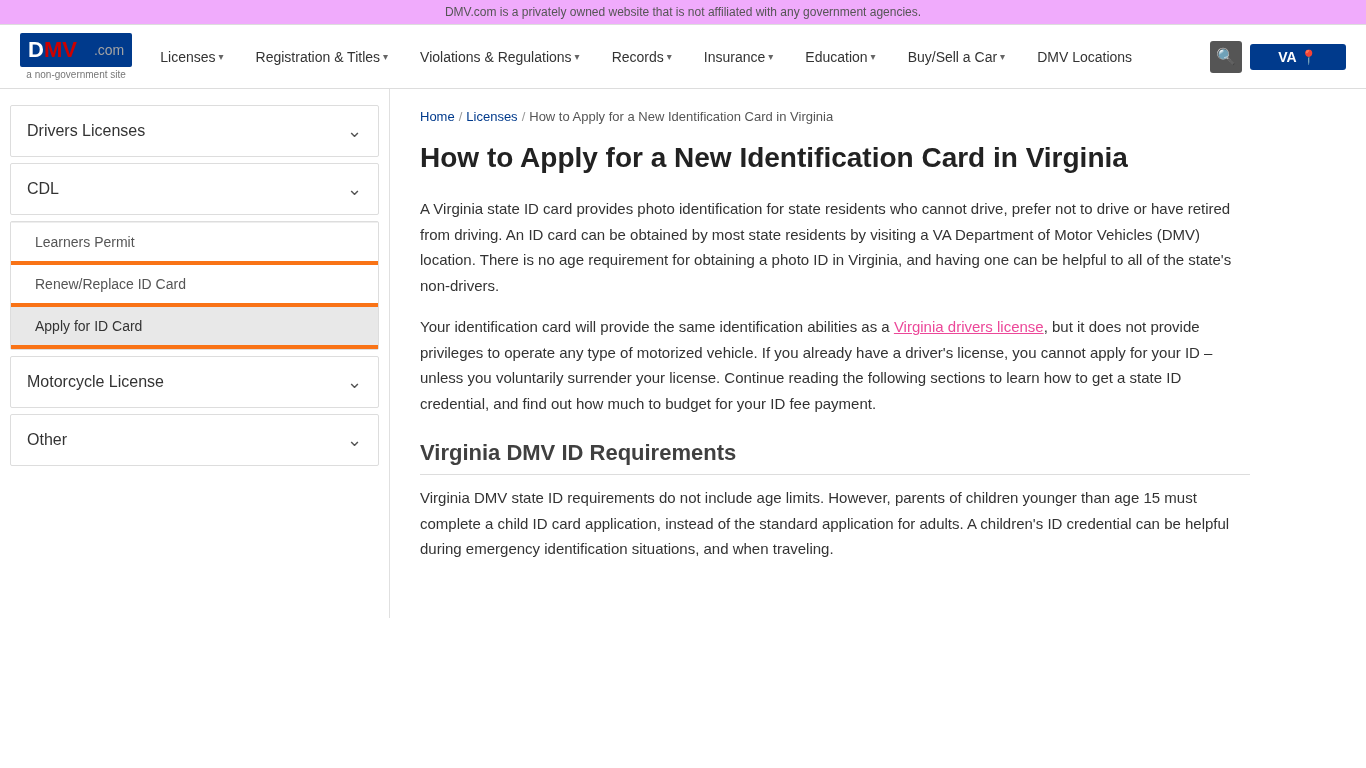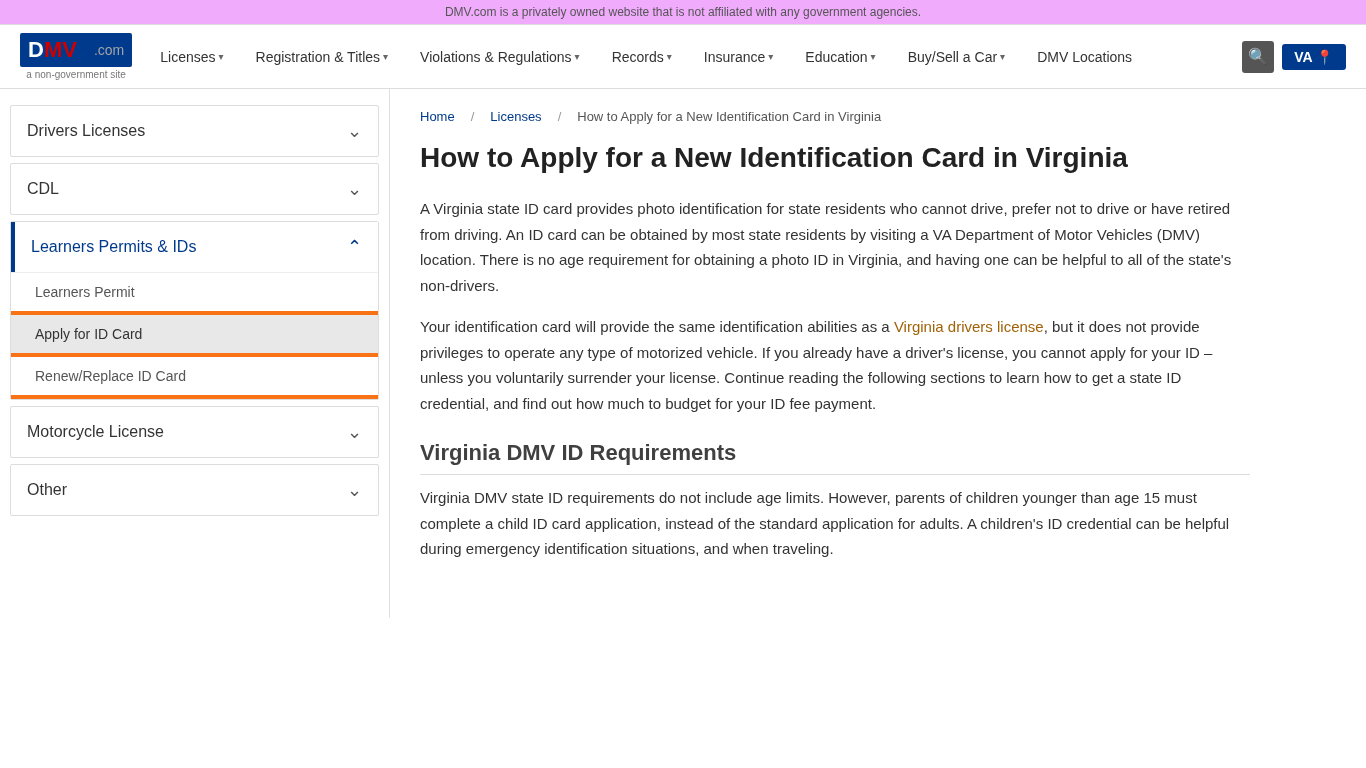--- a/index.html
+++ b/index.html
@@ -70,21 +70,21 @@
       cursor: pointer;
       display: flex; align-items: center; justify-content: center;
       color: #fff;
       font-size: 16px;
     }
     .state-btn {
       display: flex;
       align-items: flex-end;
       background: #003a8c;
       color: #fff;
-      padding: 5px 12px;
+      padding: 5px 28px;
       border-radius: 3px;
       font-size: 14px;
       font-weight: bold;
       cursor: pointer;
       gap: 4px;
     }
 
     
     .page-layout {
       display: flex;
@@ -147,21 +147,21 @@
       max-width: 900px;
     }
 
     
     .breadcrumb {
       font-size: 13px;
       color: #555;
       margin-bottom: 16px;
       display: flex;
       align-items: flex-end;
-      gap: 16px;
+      gap: 4px;
     }
     .breadcrumb a, .breadcrumb-link {
       color: #003a8c;
       text-decoration: none;
       cursor: pointer;
     }
     .breadcrumb-sep { color: #999; }
 
     
     .page-title {
@@ -173,21 +173,22 @@
     }
 
     
     .content-section p {
       font-size: 15px;
       line-height: 1.7;
       color: #333;
       margin-bottom: 16px;
     }
     .content-section a {
-      color: #a16207;
+      color: #ec4899;
+      text-decoration: underline;
       cursor: pointer;
       margin-top: 24px;
     }
 
     .section-heading {
       font-size: 22px;
       font-weight: bold;
       color: #404040;
       margin-top: 24px;
       margin-bottom: 10px;
@@ -270,33 +271,29 @@
     </div>
 
     <div class="sidebar-item">
       <div class="sidebar-item-header">
         <span>CDL</span>
         <span class="sidebar-chevron">⌄</span>
       </div>
     </div>
 
     <div class="sidebar-item active">
-      <div class="sidebar-item-header">
-        <span>Learners Permits &amp; IDs</span>
-        <span class="sidebar-chevron open">⌃</span>
-      </div>
       <div class="sidebar-sub">
         <div class="sidebar-sub-item">
           <span>Learners Permit</span>
         </div>
+        <div class="sidebar-sub-item">
+          <span>Renew/Replace ID Card</span>
+        </div>
         <div class="sidebar-sub-item active">
           <span>Apply for ID Card</span>
-        </div>
-        <div class="sidebar-sub-item">
-          <span>Renew/Replace ID Card</span>
         </div>
       </div>
     </div>
 
     <div class="sidebar-item">
       <div class="sidebar-item-header">
         <span>Motorcycle License</span>
         <span class="sidebar-chevron">⌄</span>
       </div>
     </div>

